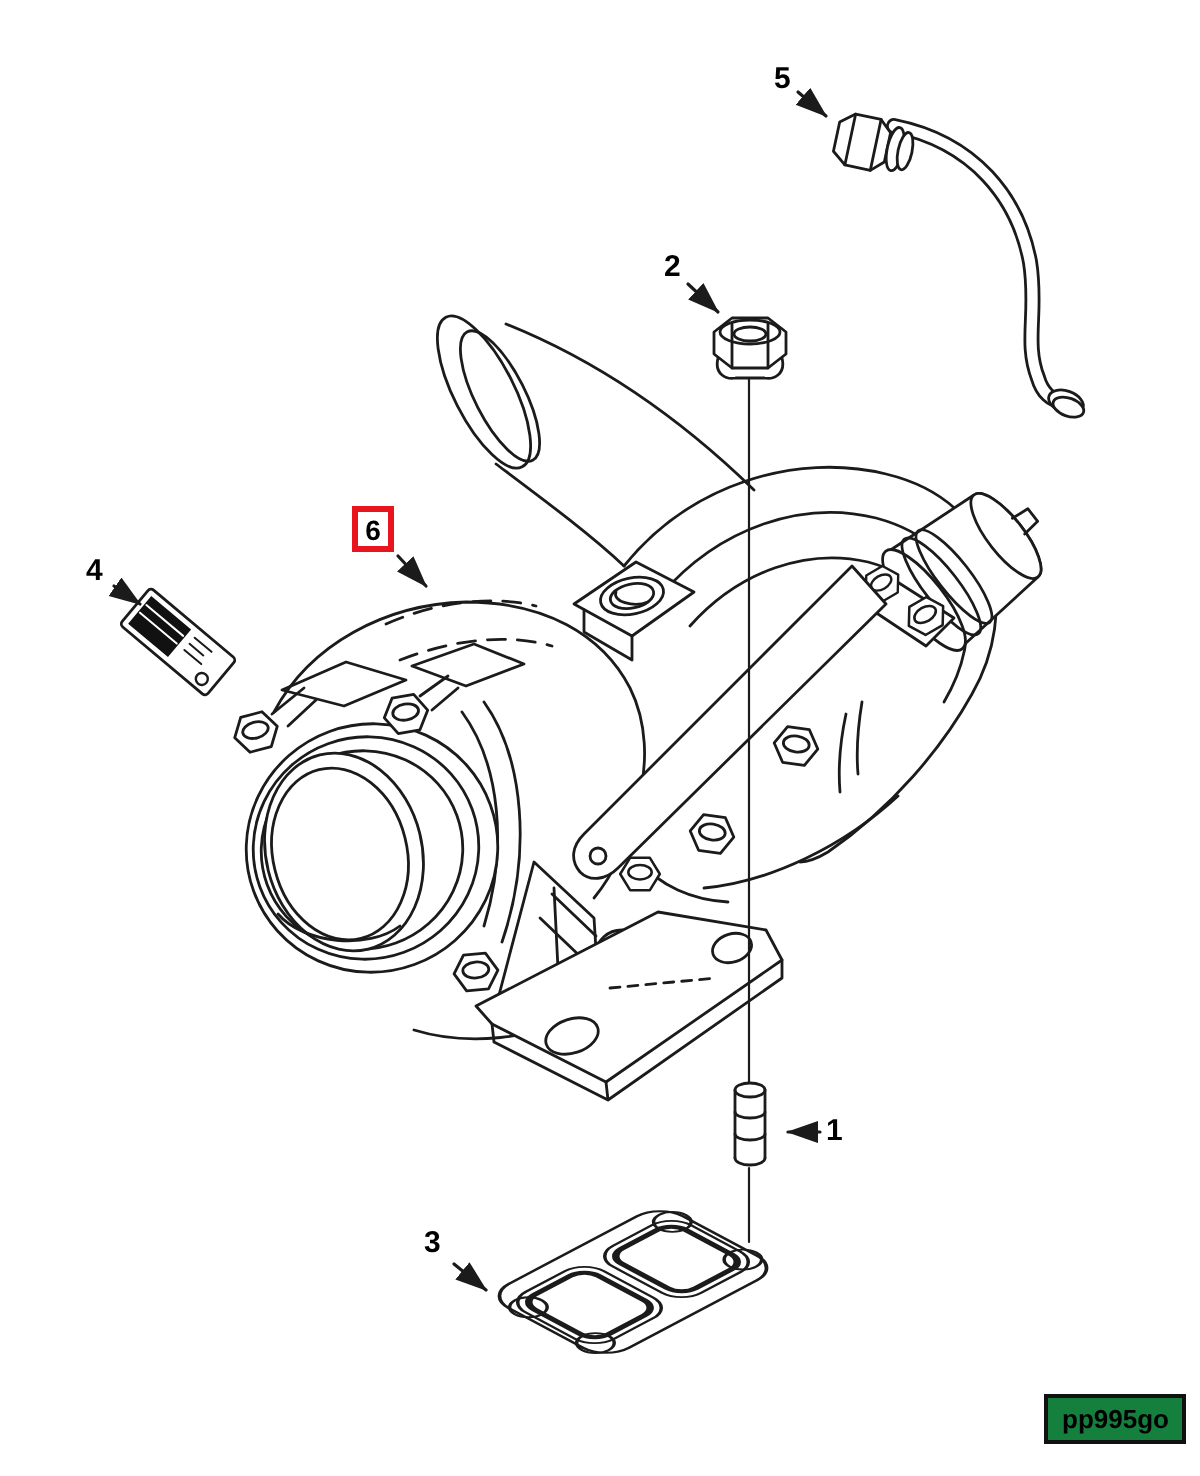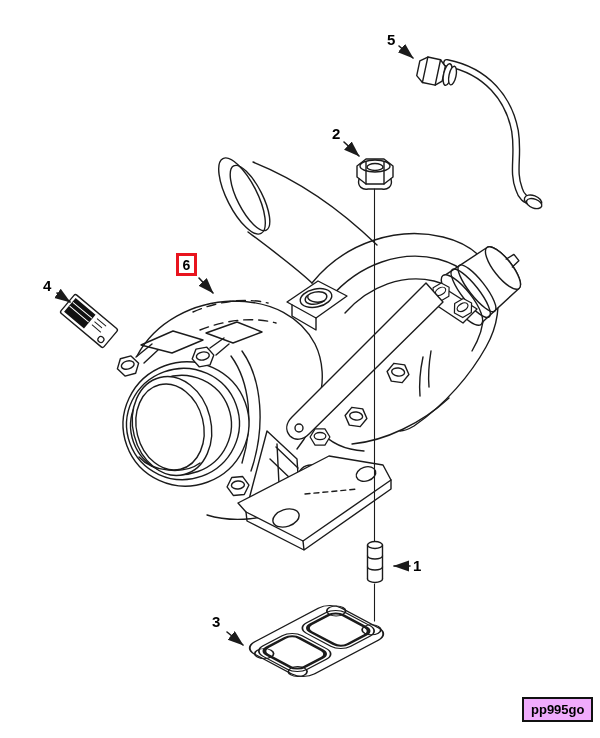--- a/index.html
+++ b/index.html
@@ -3,21 +3,21 @@
 <meta charset="utf-8">
 <style>
   html,body{margin:0;padding:0;background:#fff;}
   .stage{position:relative;width:600px;height:738px;background:#fff;overflow:hidden;
          font-family:"Liberation Sans",sans-serif;}
   .stage svg{position:absolute;left:0;top:0;}
   .callout{position:absolute;font-weight:bold;font-size:15px;color:#000;line-height:1;}
   .callout-box{position:absolute;left:176px;top:253px;width:21px;height:23px;
          border:3px solid #e8141e;background:#fff;display:flex;align-items:center;
          justify-content:center;font-weight:bold;font-size:14px;color:#000;box-sizing:border-box;}
-  .figcode{position:absolute;left:522px;top:697px;border:2px solid #111;background:#f0abfc;
+  .figcode{position:absolute;left:522px;top:697px;border:2px solid #111;background:#15803d;
          padding:3px 7px;font-weight:bold;font-size:13px;color:#000;}
   .c1{left:413px;top:558px;} .c2{left:332px;top:126px;} .c3{left:212px;top:614px;}
   .c4{left:43px;top:278px;}  .c5{left:387px;top:32px;}
 </style>
 </head>
 <body>
 
 <div class="stage">
 
 <svg width="600" height="738" viewBox="0 0 600 738">

